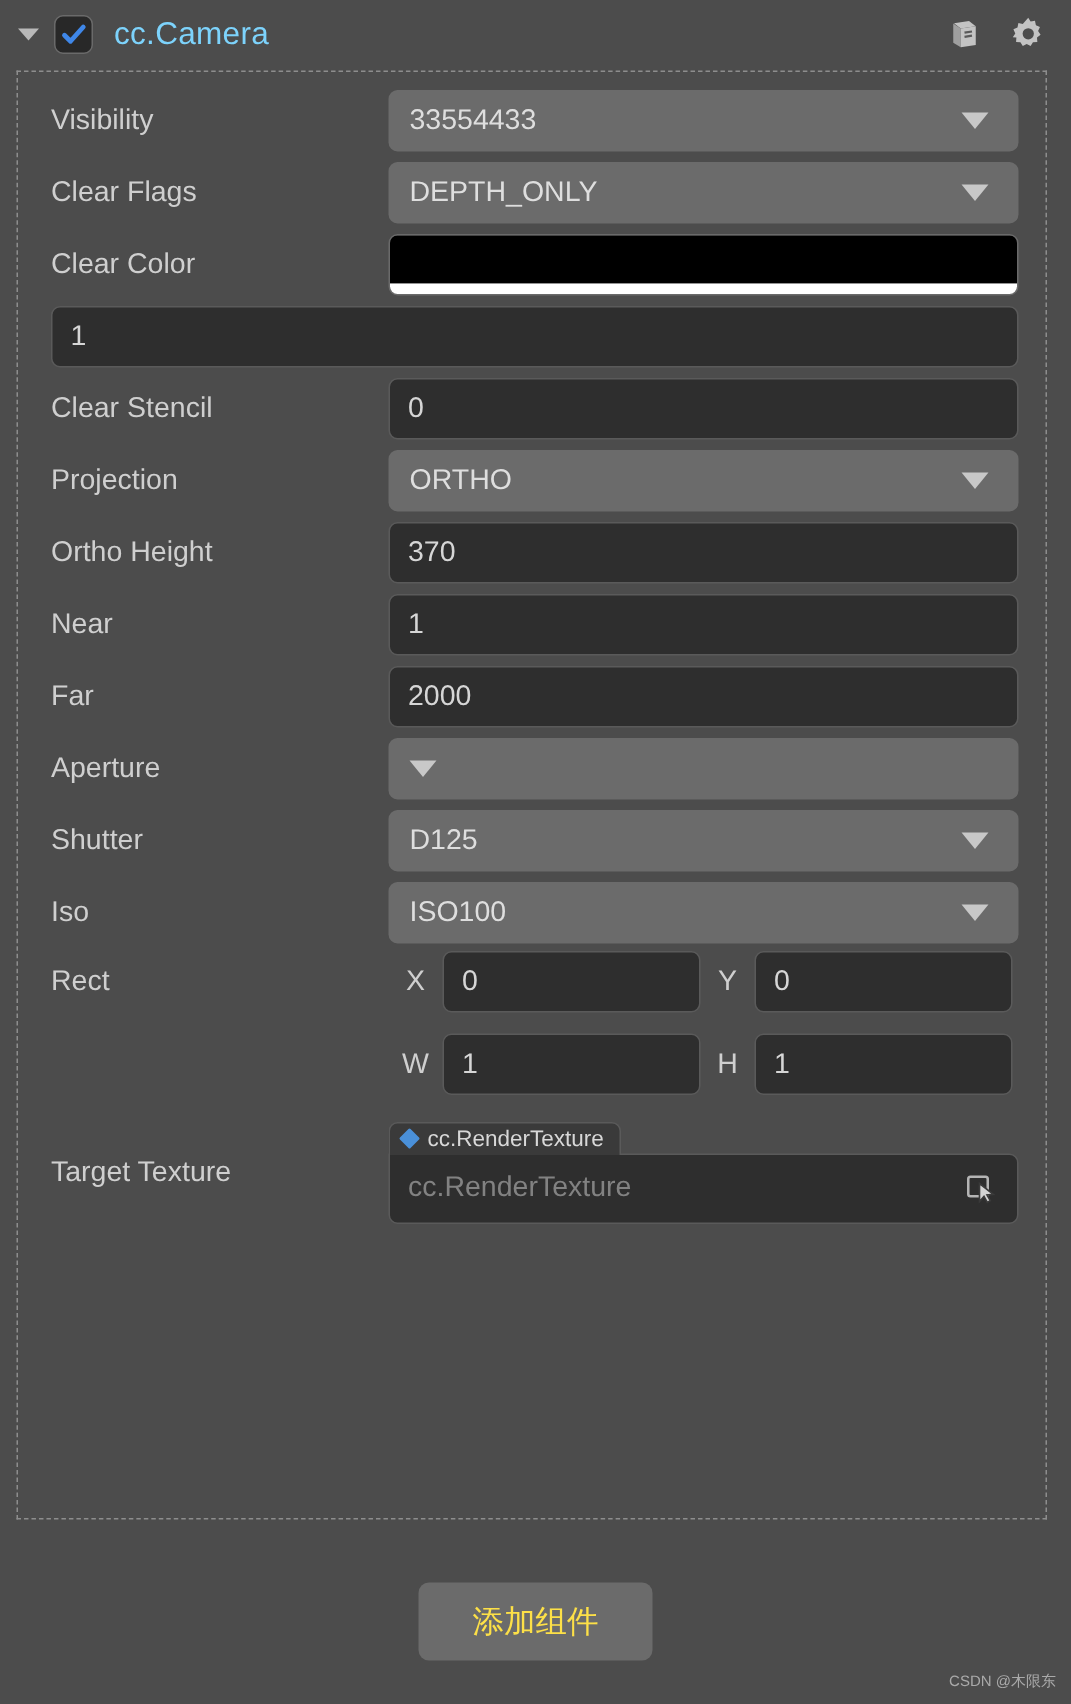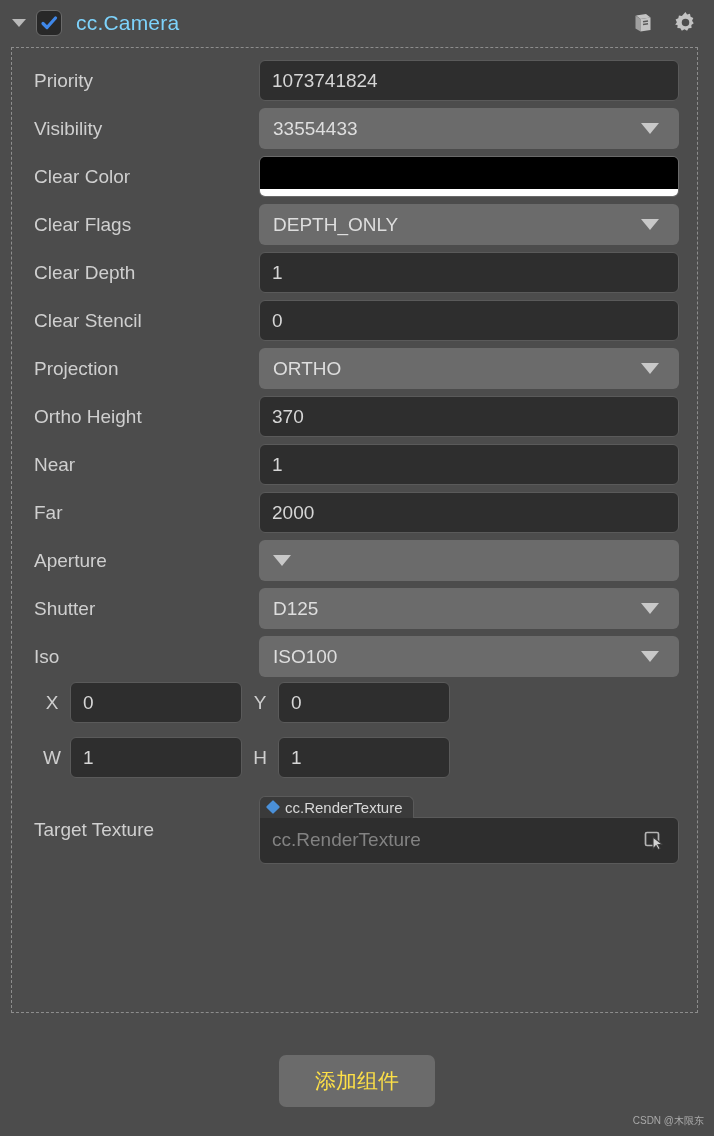--- a/index.html
+++ b/index.html
@@ -264,59 +264,52 @@
   <div class="header-icon">
     <svg width="25" height="25" viewBox="0 0 24 24" fill="#c3c3c3">
       <path d="M12 1.8l1.5 2.4 2.8-.5.6 2.8 2.6 1.2-1.2 2.6 1.6 2.4-2.3 1.7.2 2.8-2.8.3-1.5 2.4-2.5-1.3-2.5 1.3-1.5-2.4-2.8-.3.2-2.8L2.1 14.2l1.6-2.4-1.2-2.6 2.6-1.2.6-2.8 2.8.5z"></path>
       <circle cx="12" cy="12" r="3.6" fill="#4c4c4c"></circle>
     </svg>
   </div>
 </div>
 
 <div class="props-panel">
 
-  <div class="row">
-    <div class="row-label">Priority</div>
-    <div class="field-area">
-      <div class="text-input">1073741824</div>
-    </div>
-  </div>
 
   <div class="row">
     <div class="row-label">Visibility</div>
     <div class="field-area">
       <div class="dropdown">
         <span class="dd-value">33554433</span>
+        <span class="dd-arrow"></span>
+      </div>
+    </div>
+  </div>
+
+  <div class="row">
+    <div class="row-label">Clear Flags</div>
+    <div class="field-area">
+      <div class="dropdown">
+        <span class="dd-value">DEPTH_ONLY</span>
         <span class="dd-arrow"></span>
       </div>
     </div>
   </div>
 
   <div class="row">
     <div class="row-label">Clear Color</div>
     <div class="field-area">
       <div class="color-swatch">
         <div class="color-main" id="clearColorMain" style="background: rgb(0, 0, 0);"></div>
         <div class="color-alpha" id="clearColorAlpha" style="background: rgb(255, 255, 255);"></div>
       </div>
     </div>
   </div>
 
   <div class="row">
-    <div class="row-label">Clear Flags</div>
-    <div class="field-area">
-      <div class="dropdown">
-        <span class="dd-value">DEPTH_ONLY</span>
-        <span class="dd-arrow"></span>
-      </div>
-    </div>
-  </div>
-
-  <div class="row">
-    <div class="row-label">Clear Depth</div>
     <div class="field-area">
       <div class="text-input">1</div>
     </div>
   </div>
 
   <div class="row">
     <div class="row-label">Clear Stencil</div>
     <div class="field-area">
       <div class="text-input">0</div>
     </div>
@@ -376,20 +369,21 @@
     <div class="row-label">Iso</div>
     <div class="field-area">
       <div class="dropdown">
         <span class="dd-value">ISO100</span>
         <span class="dd-arrow"></span>
       </div>
     </div>
   </div>
 
   <div class="row rect-row">
+    <div class="row-label" style="line-height:41px;">Rect</div>
     <div class="rect-grid">
       <div class="rect-line">
         <span class="sub-label">X</span>
         <span class="rect-input">0</span>
         <span class="sub-label">Y</span>
         <span class="rect-input">0</span>
       </div>
       <div class="rect-line">
         <span class="sub-label">W</span>
         <span class="rect-input">1</span>

